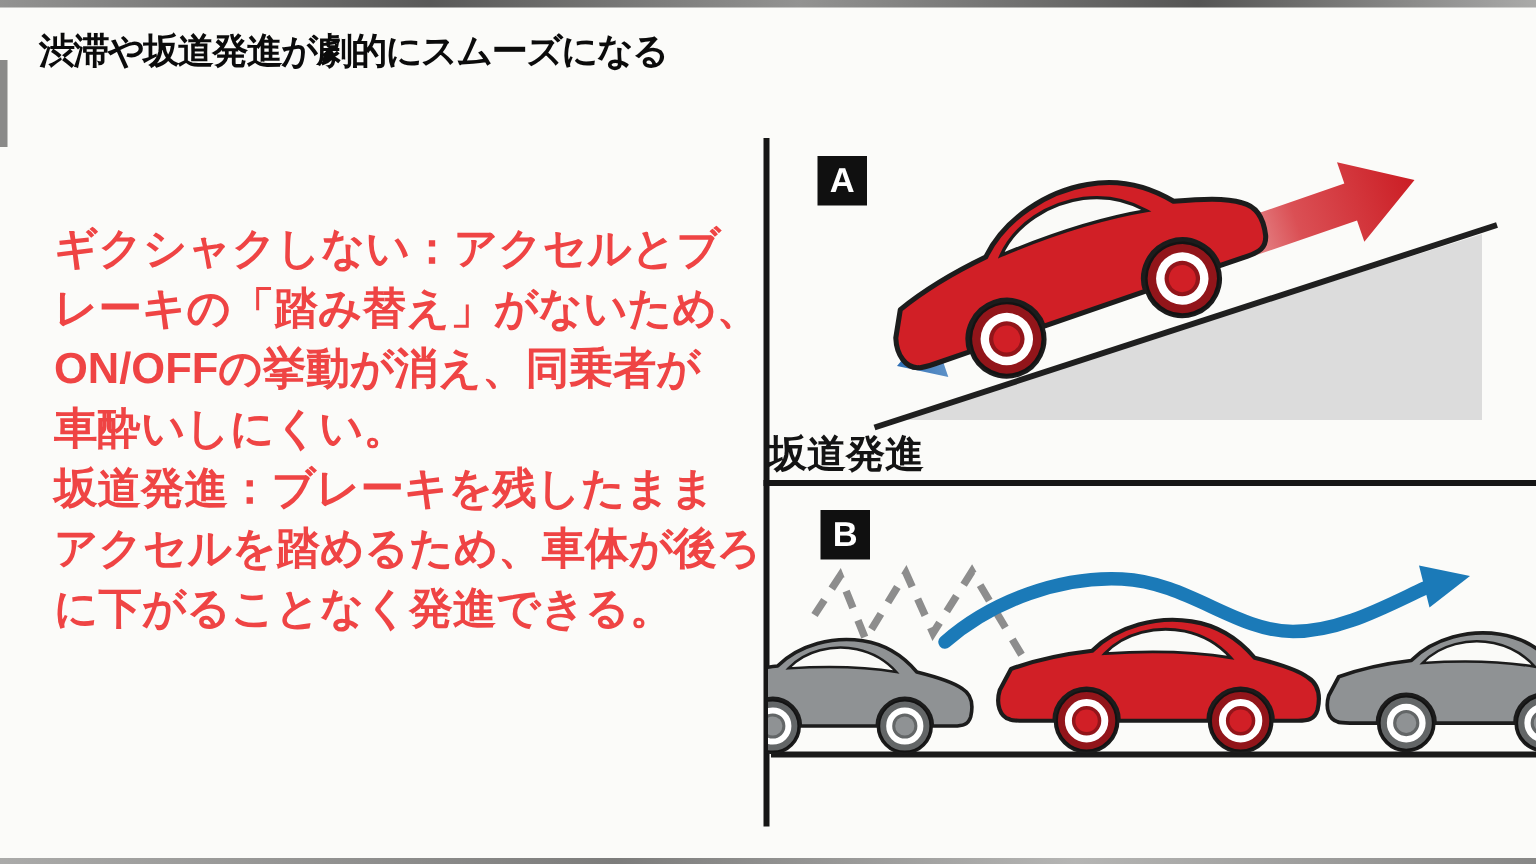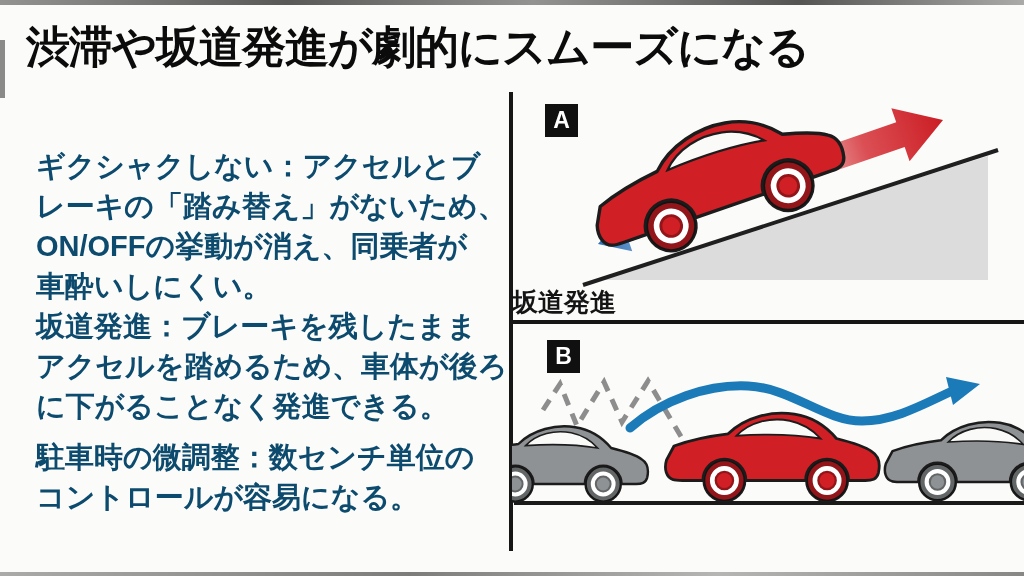--- a/index.html
+++ b/index.html
@@ -16,27 +16,27 @@
   .artifact-bottom{
     position:absolute;left:0;top:572px;width:1024px;height:4px;
     background:linear-gradient(90deg,rgba(20,20,20,.35) 0%,rgba(20,20,20,.55) 40%,rgba(20,20,20,.3) 70%,rgba(20,20,20,.5) 100%);
   }
   .artifact-left{
     position:absolute;left:0;top:40px;width:5px;height:58px;
     background:rgba(25,25,25,.5);
   }
   .title{
     position:absolute;left:26px;top:18px;
-    font-size:44px;font-weight:800;letter-spacing:-1px;color:#0b0b0b;
+    font-size:24px;font-weight:800;letter-spacing:-1px;color:#0b0b0b;
     white-space:nowrap;
   }
   .para{
     position:absolute;left:36px;
     font-size:29px;font-weight:700;line-height:40px;letter-spacing:0;
-    color:#0c4a6e;white-space:pre-line;
+    color:#ef4444;white-space:pre-line;
   }
   .para1{top:146px;}
   .para2{top:437px;}
   .vdivider{position:absolute;left:509px;top:92px;width:4px;height:459px;background:#161616;}
   .hdivider{position:absolute;left:509px;top:320px;width:515px;height:4px;background:#161616;}
   .panel{position:absolute;left:512px;width:512px;overflow:hidden;}
   .panel-a{top:86px;height:234px;}
   .panel-b{top:324px;height:252px;}
   .panel svg{position:absolute;left:0;top:0;}
   .badge{
@@ -63,22 +63,20 @@
 
   <div class="title">渋滞や坂道発進が劇的にスムーズになる</div>
 
   <div class="para para1">ギクシャクしない：アクセルとブ
 レーキの「踏み替え」がないため、
 ON/OFFの挙動が消え、同乗者が
 車酔いしにくい。
 坂道発進：ブレーキを残したまま
 アクセルを踏めるため、車体が後ろ
 に下がることなく発進できる。</div>
-  <div class="para para2">駐車時の微調整：数センチ単位の
-コントロールが容易になる。</div>
 
   <div class="vdivider"></div>
   <div class="hdivider"></div>
 
   <div class="panel panel-a">
     <svg width="512" height="234" viewBox="0 0 512 234">
       <defs>
         <linearGradient id="gradUp" gradientUnits="userSpaceOnUse" x1="-185" y1="0" x2="0" y2="0">
           <stop offset="0" stop-color="#d11f26" stop-opacity="0"></stop>
           <stop offset="0.55" stop-color="#d11f26" stop-opacity="0.78"></stop>

